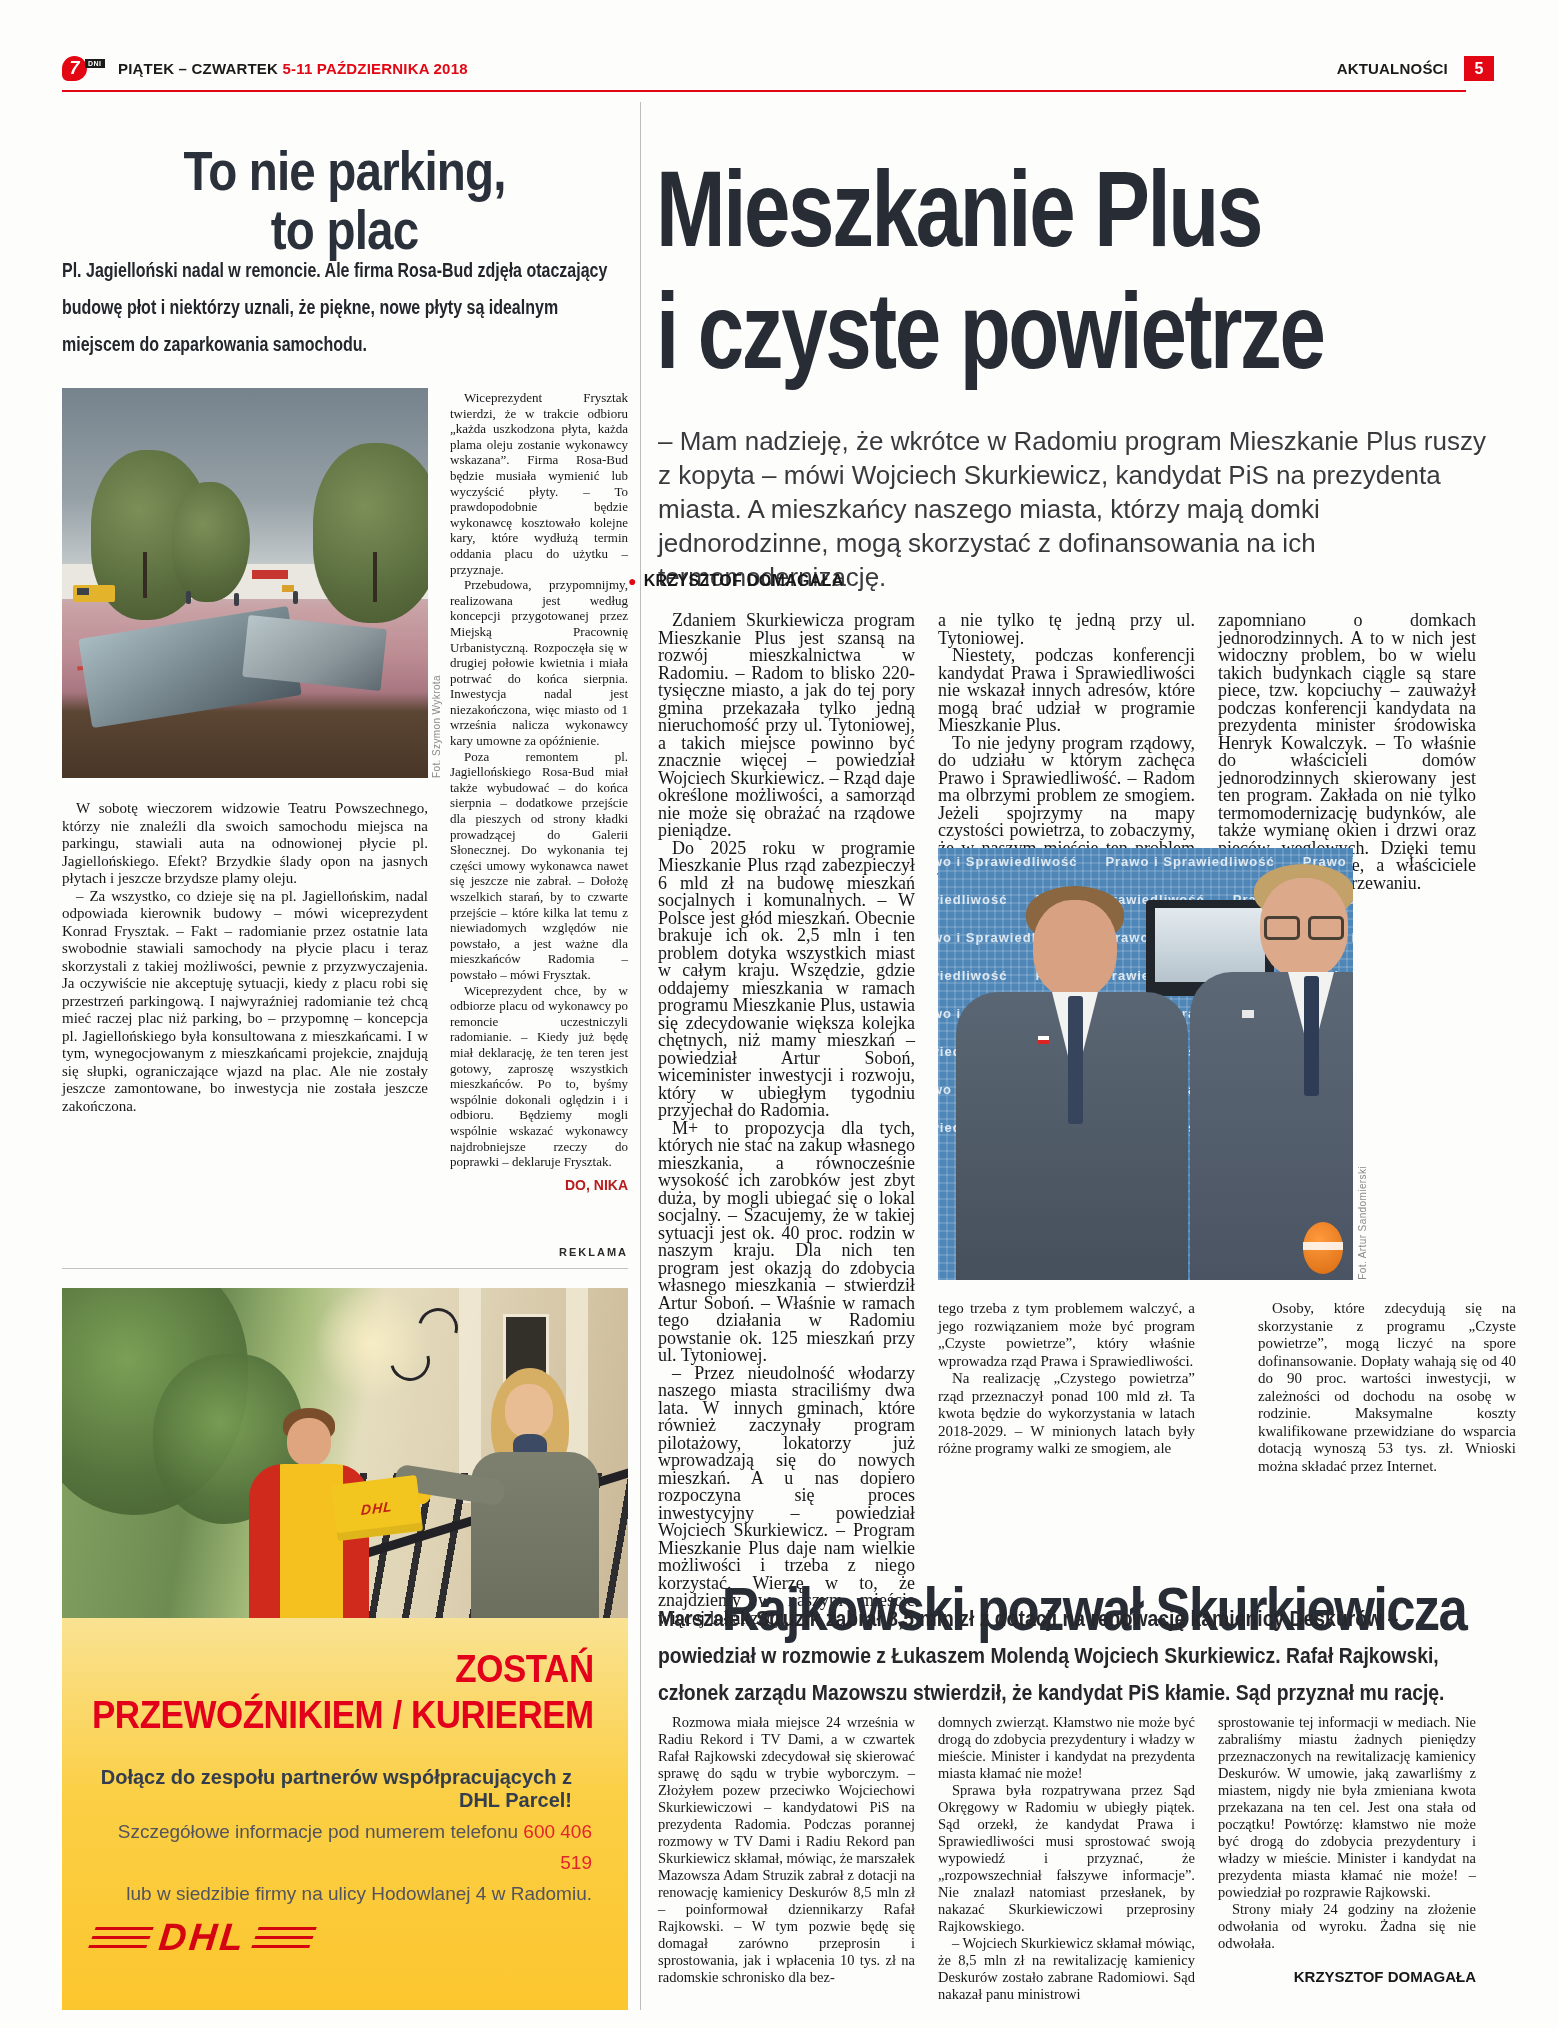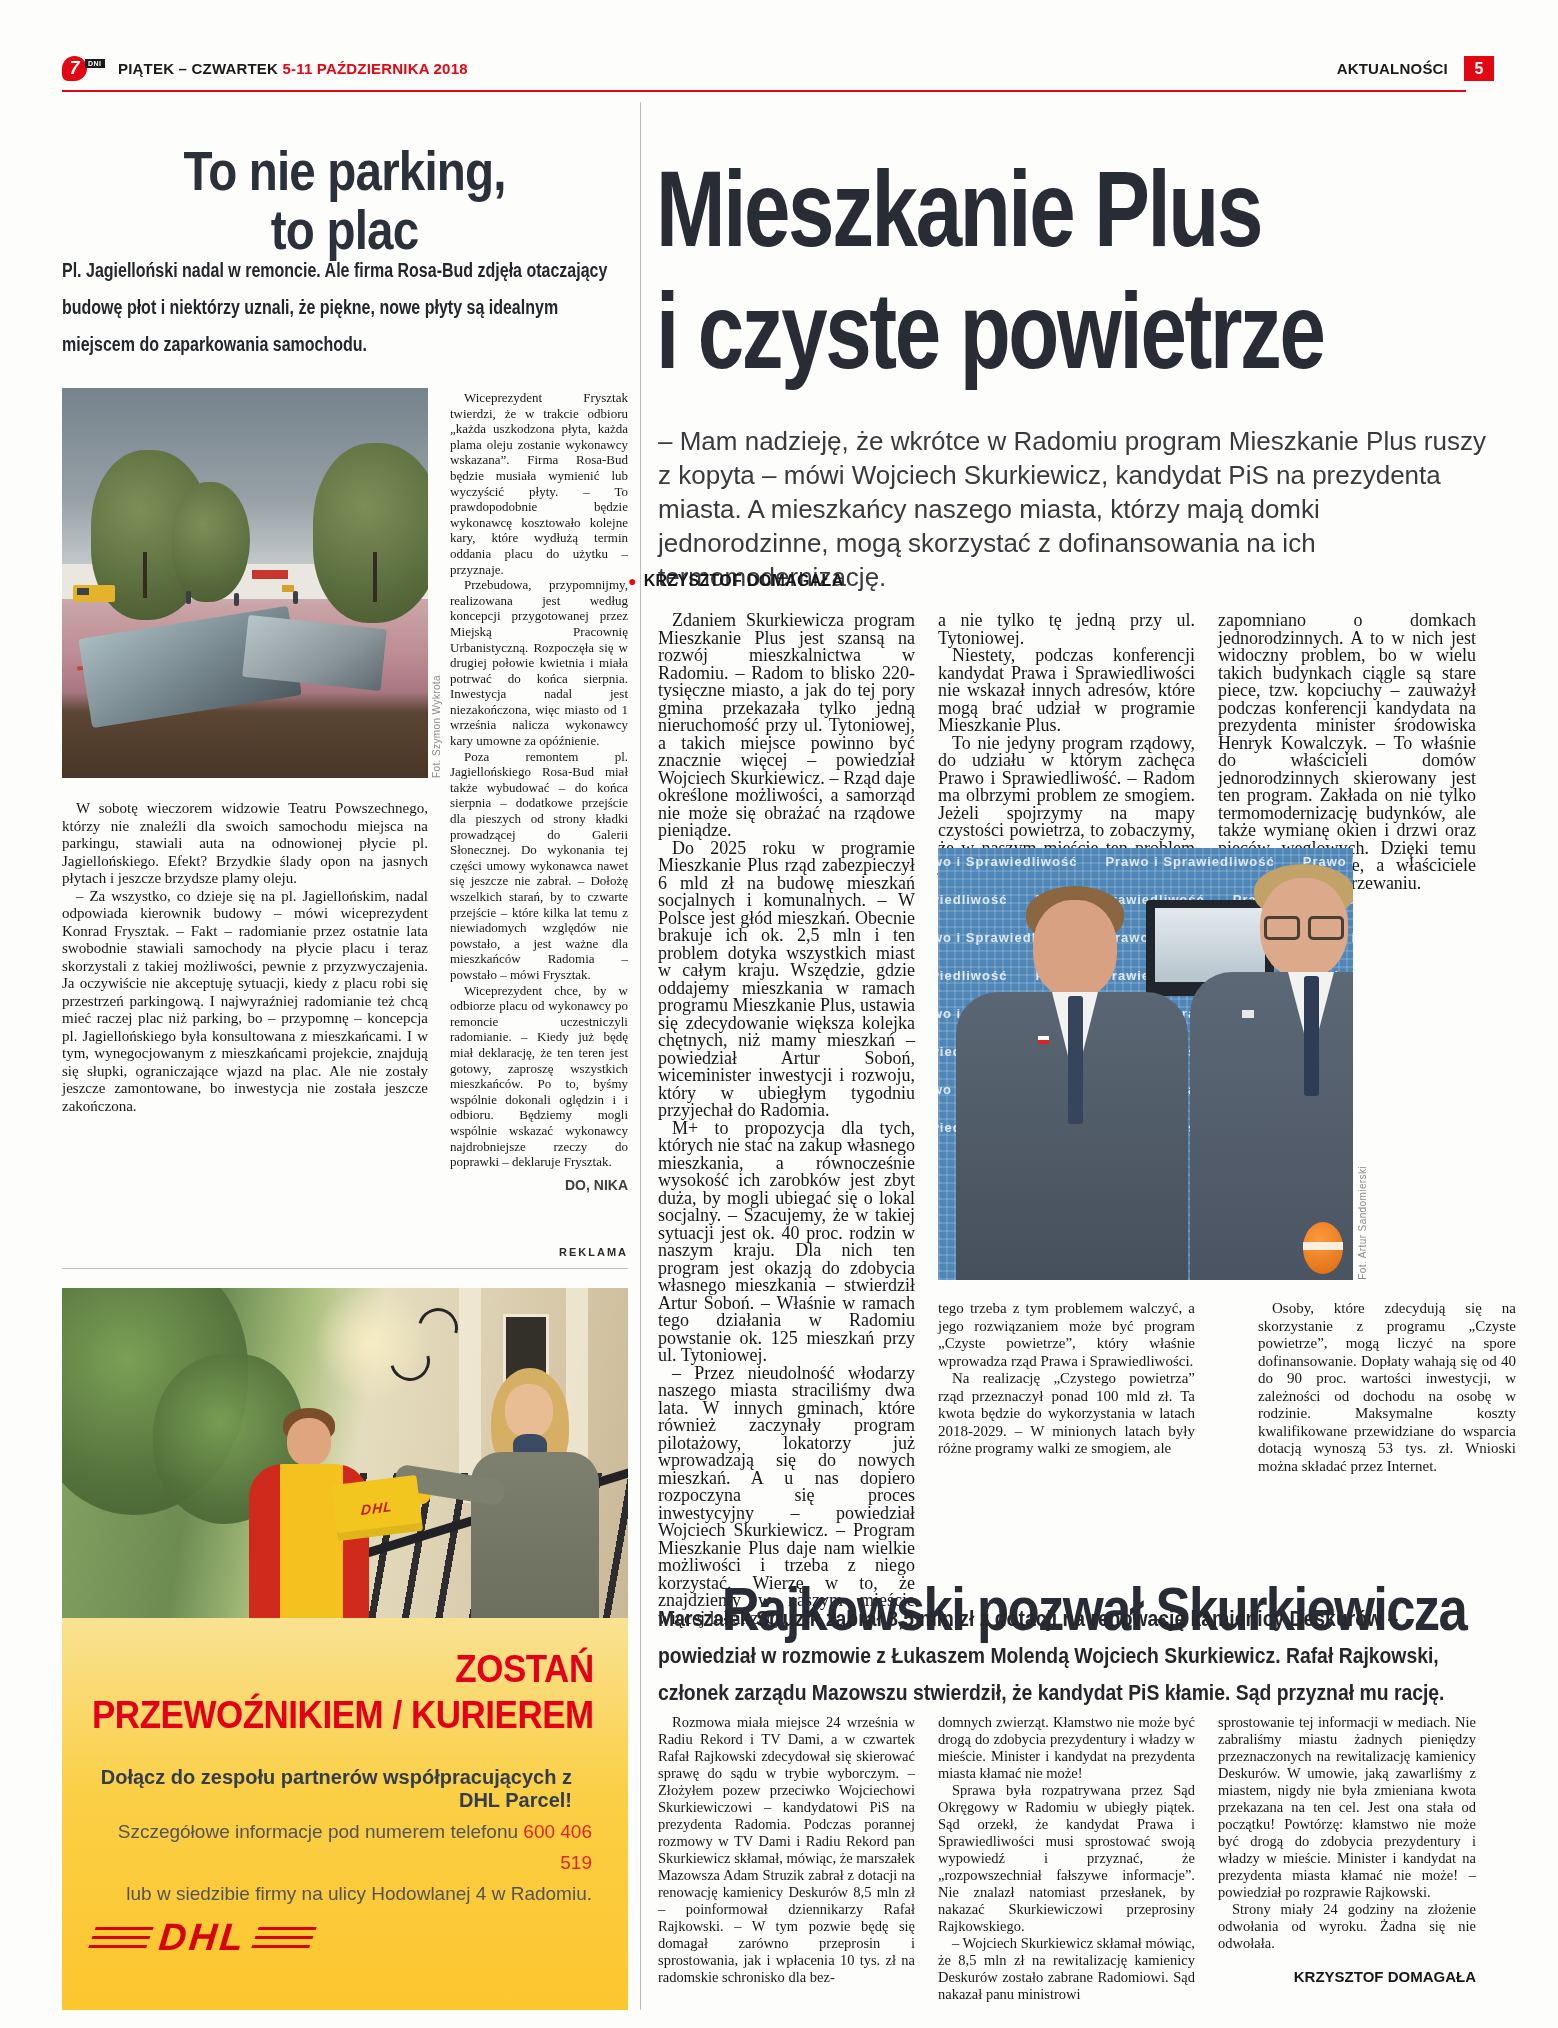--- a/index.html
+++ b/index.html
@@ -55,21 +55,21 @@
   .ped{position:absolute;width:5px;height:13px;background:#3a3f45;border-radius:2px;}
   .tape{position:absolute;top:69%;left:4%;width:74%;height:4px;transform:rotate(-4deg);
         background:repeating-linear-gradient(90deg,#c4443c 0 10px,#eceae6 10px 20px);}
   .stone1{position:absolute;bottom:17%;left:6%;width:58%;height:23%;transform:rotate(-9deg);border-radius:4px;
           background:linear-gradient(155deg,#a9bcc2 0%,#7b8b92 50%,#4d5a61 100%);}
   .stone2{position:absolute;bottom:24%;left:50%;width:38%;height:16%;transform:rotate(6deg);border-radius:3px;
           background:linear-gradient(140deg,#b9c6c9 0%,#8c979c 60%,#5e6a70 100%);}
   .la-col1{position:absolute;left:62px;top:800px;width:366px;font-size:15px;line-height:17.5px;}
   .la-col2{position:absolute;left:450px;top:390px;width:178px;font-size:13px;line-height:15.6px;}
   .la-byline{margin-top:8px;text-align:right;font-family:"Liberation Sans",sans-serif;
-             font-weight:bold;font-size:14px;color:#404040;}
+             font-weight:bold;font-size:14px;color:#b91c1c;}
 
   
   .reklama{position:absolute;left:62px;top:1246px;width:566px;text-align:right;
            font:bold 11px "Liberation Sans",sans-serif;letter-spacing:2px;color:#2a2a2a;}
   .ad-rule{position:absolute;left:62px;top:1268px;width:566px;height:1px;background:#c2c2c2;}
   .ad{position:absolute;left:62px;top:1288px;width:566px;height:722px;}
   .ad-photo{position:relative;width:566px;height:330px;overflow:hidden;
       background:linear-gradient(100deg,#87a463 0%,#6d8c52 26%,#a9bf7d 40%,#e4ddbd 52%,#ded2b4 68%,#c9b897 100%);}
   .fol{position:absolute;border-radius:50% 45% 55% 50%;
        background:radial-gradient(circle at 45% 40%,#7ba055 0%,#51703a 60%,#3f5a2c 100%);opacity:.9;}

